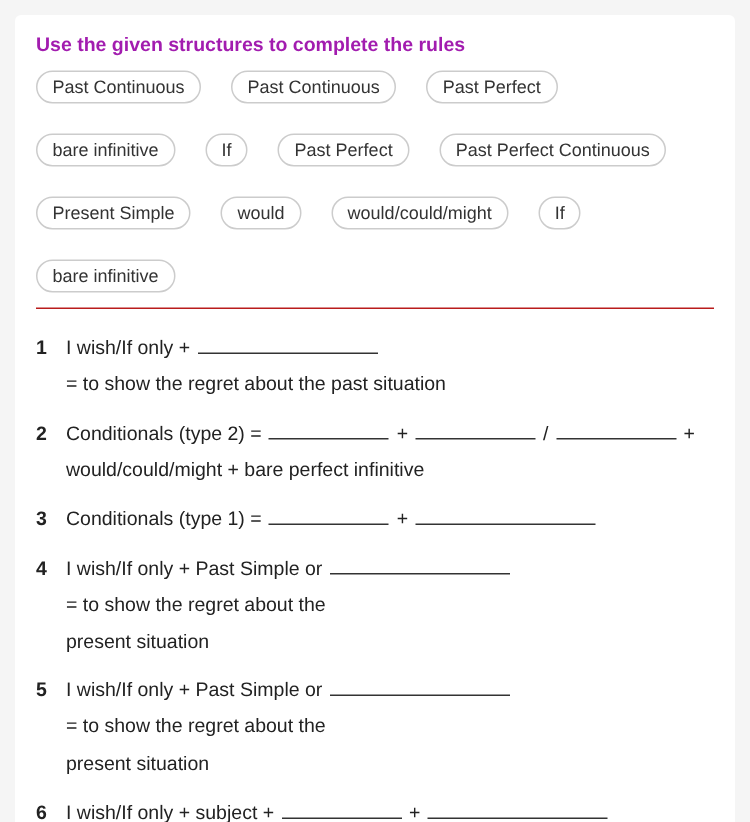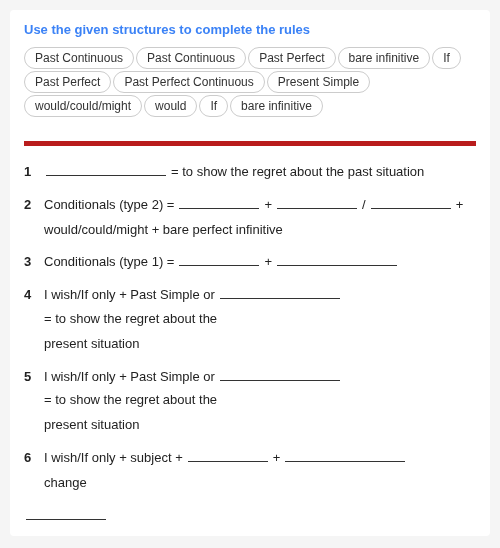--- a/index.html
+++ b/index.html
@@ -17,33 +17,33 @@
       font-size: 13px;
     }
 
     .container {
       background: #fff;
       padding: 12px 14px;
       border-radius: 4px;
     }
 
     .title {
-      color: #3b82f6;
+      color: #a21caf;
       font-weight: bold;
       font-size: 13px;
       margin-bottom: 10px;
     }
 
     .chips-area {
       display: flex;
       flex-wrap: wrap;
-      gap: 2px;
+      gap: 20px;
       margin-bottom: 14px;
-      padding-bottom: 24px;
-      border-bottom: 5px solid #b91c1c;
+      padding-bottom: 10px;
+      border-bottom: 1px solid #b91c1c;
     }
 
     .chip {
       background: #fff;
       border: 1px solid #ccc;
       border-radius: 14px;
       padding: 3px 10px;
       font-size: 12px;
       color: #333;
       cursor: pointer;
@@ -108,30 +108,31 @@
 
   <div class="chips-area">
   <span class="chip">Past Continuous</span>
       <span class="chip">Past Continuous</span>
       <span class="chip">Past Perfect</span>
       <span class="chip">bare infinitive</span>
       <span class="chip">If</span>
       <span class="chip">Past Perfect</span>
       <span class="chip">Past Perfect Continuous</span>
       <span class="chip">Present Simple</span>
+      <span class="chip">would</span>
       <span class="chip">would/could/might</span>
-      <span class="chip">would</span>
       <span class="chip">If</span>
       <span class="chip">bare infinitive</span>
     </div>
 
   <ol class="rules-list">
   <li class="rule-item">
         <span class="rule-number">1</span>
         <div class="rule-text">
+          <span>I wish/If only +</span>
           <span class="blank blank-lg"></span>
           <span>= to show the regret about the past situation</span>
         </div>
       </li>
       <li class="rule-item">
         <span class="rule-number">2</span>
         <div class="rule-text">
           <span>Conditionals (type 2) =</span>
           <span class="blank"></span>
           <span>+</span>

